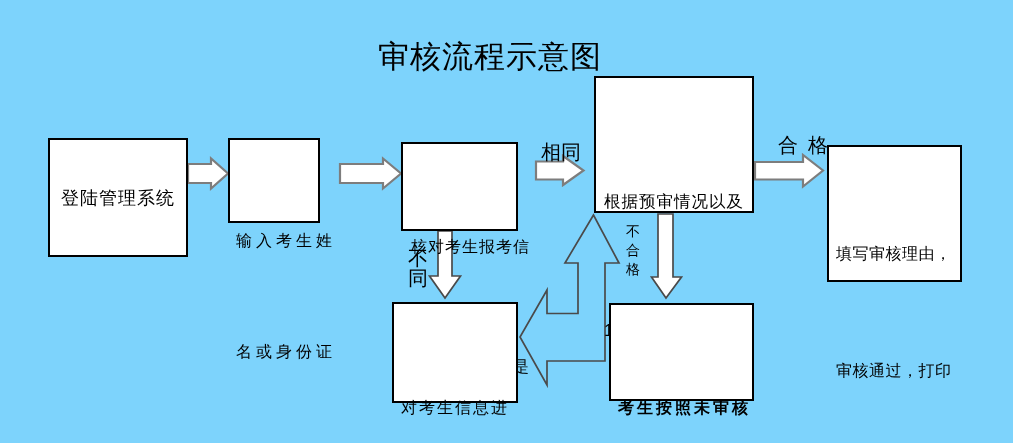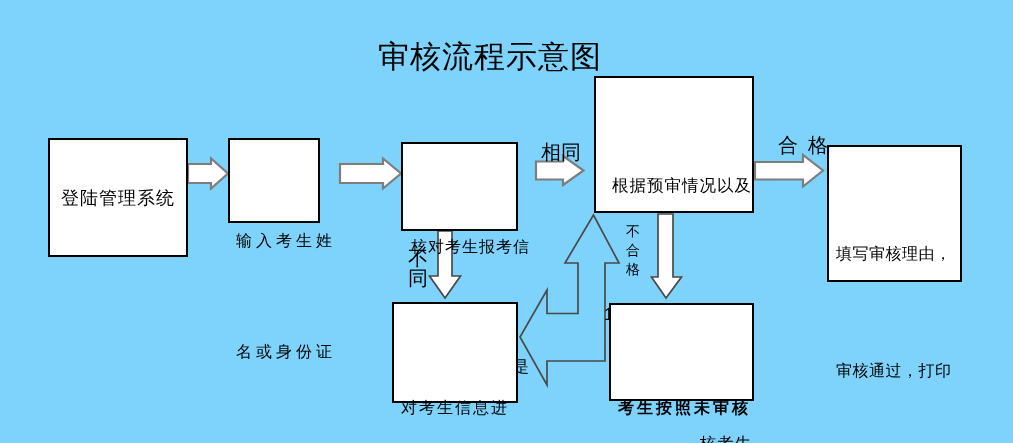--- a/index.html
+++ b/index.html
@@ -17,21 +17,21 @@
   }
   .line { white-space:pre; }
   .b-login  { left:48px;  top:138px; width:140px; height:119px;
               display:flex; align-items:center; justify-content:center;
               font-size:18px; letter-spacing:1px; }
   .b-input  { left:228px; top:138px; width:92px; height:85px;
               padding:8px 0 0 6px; letter-spacing:4px; line-height:37px; }
   .b-check  { left:401px; top:142px; width:117px; height:89px;
               padding:3px 0 0 8px; letter-spacing:1px; line-height:40px; }
   .b-audit  { left:594px; top:76px;  width:160px; height:137px;
-              padding:0 0 0 8px; letter-spacing:1px; line-height:43px; font-size:16.5px;text-align:right; }
+              padding:16px 0 0 8px; letter-spacing:1px; line-height:43px; font-size:16.5px; }
   .b-result { left:827px; top:145px; width:135px; height:137px;
               padding:9px 0 0 7px; letter-spacing:0.5px; line-height:39px; }
   .b-modify { left:392px; top:302px; width:126px; height:101px;
               padding:6px 1px 0 7px; letter-spacing:2px; line-height:39px; }
   .b-unaud  { left:609px; top:303px; width:145px; height:98px;
               padding:3px 0 0 7px; letter-spacing:3px; line-height:40px;font-weight:bold; }
   .title {
     position:absolute; left:340px; top:36px; width:300px;
     text-align:center; font-size:31px; letter-spacing:1px;
     font-weight:400; white-space:nowrap;

